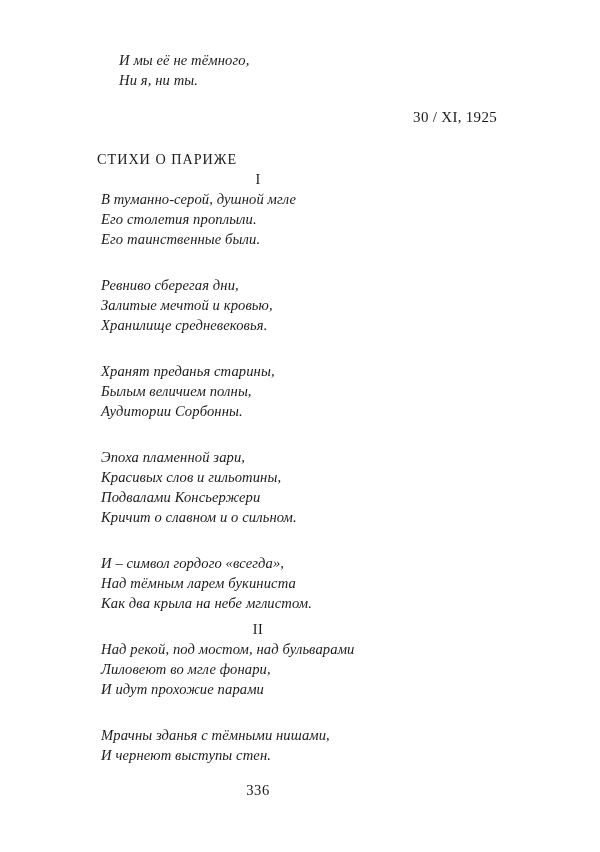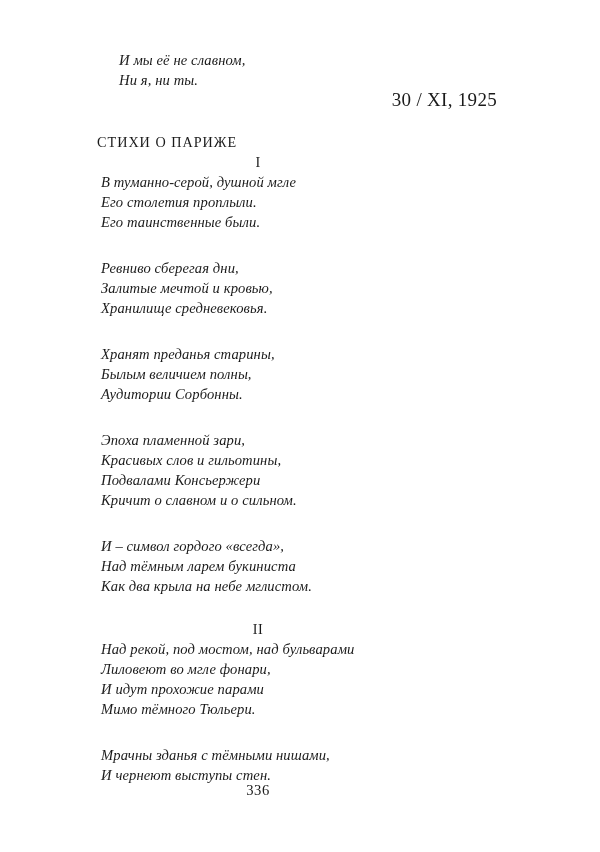--- a/index.html
+++ b/index.html
@@ -51,22 +51,23 @@
   }
 
   
   .fragment .line {
     margin-left: 22px;
   }
 
   .date-line {
     text-align: right;
     font-style: normal;
-    font-size: 19px;
+    font-size: 15px;
     line-height: 20px;
+    margin-top: 17px;
     padding-right: 6px;
     letter-spacing: 0.3px;
   }
 
   .poem-title {
     font-style: normal;
     font-size: 14.2px;
     line-height: 20px;
     letter-spacing: 1.0px;
     margin-top: 22px;
@@ -82,21 +83,21 @@
     margin-left: 22px;
     letter-spacing: 0.5px;
   }
 
   .section-block {
     margin-top: 0;
   }
 
   
   .numeral-two {
-    margin-top: 23px;
+    margin-top: 6px;
   }
 
   .stanza-after-numeral {
     margin-top: 0;
   }
 
   .folio {
     position: absolute;
     left: 0;
     top: 782px;
@@ -109,21 +110,21 @@
   }
 </style>
 </head>
 <body>
 
 <div class="page">
 
   <div class="content">
 
     <div class="fragment">
-      <div class="line">И мы её не славном,</div>
+      <div class="line">И мы её не тёмного,</div>
       <div class="line">Ни я, ни ты.</div>
     </div>
 
     <div class="date-line">30 / XI, 1925</div>
 
     <div class="poem-title">СТИХИ О ПАРИЖЕ</div>
 
     <div class="section-block">
 
       <div class="section-numeral">I</div>
@@ -162,21 +163,20 @@
     </div>
 
     <div class="section-block">
 
       <div class="section-numeral numeral-two">II</div>
 
       <div class="stanza stanza-after-numeral">
         <div class="line verse-indent">Над рекой, под мостом, над бульварами</div>
         <div class="line verse-indent">Лиловеют во мгле фонари,</div>
         <div class="line verse-indent">И идут прохожие парами</div>
-        <div class="line verse-indent">Мимо тёмного Тюльери.</div>
       </div>
 
       <div class="stanza">
         <div class="line verse-indent">Мрачны зданья с тёмными нишами,</div>
         <div class="line verse-indent">И чернеют выступы стен.</div>
 
       </div>
 
     </div>
 

